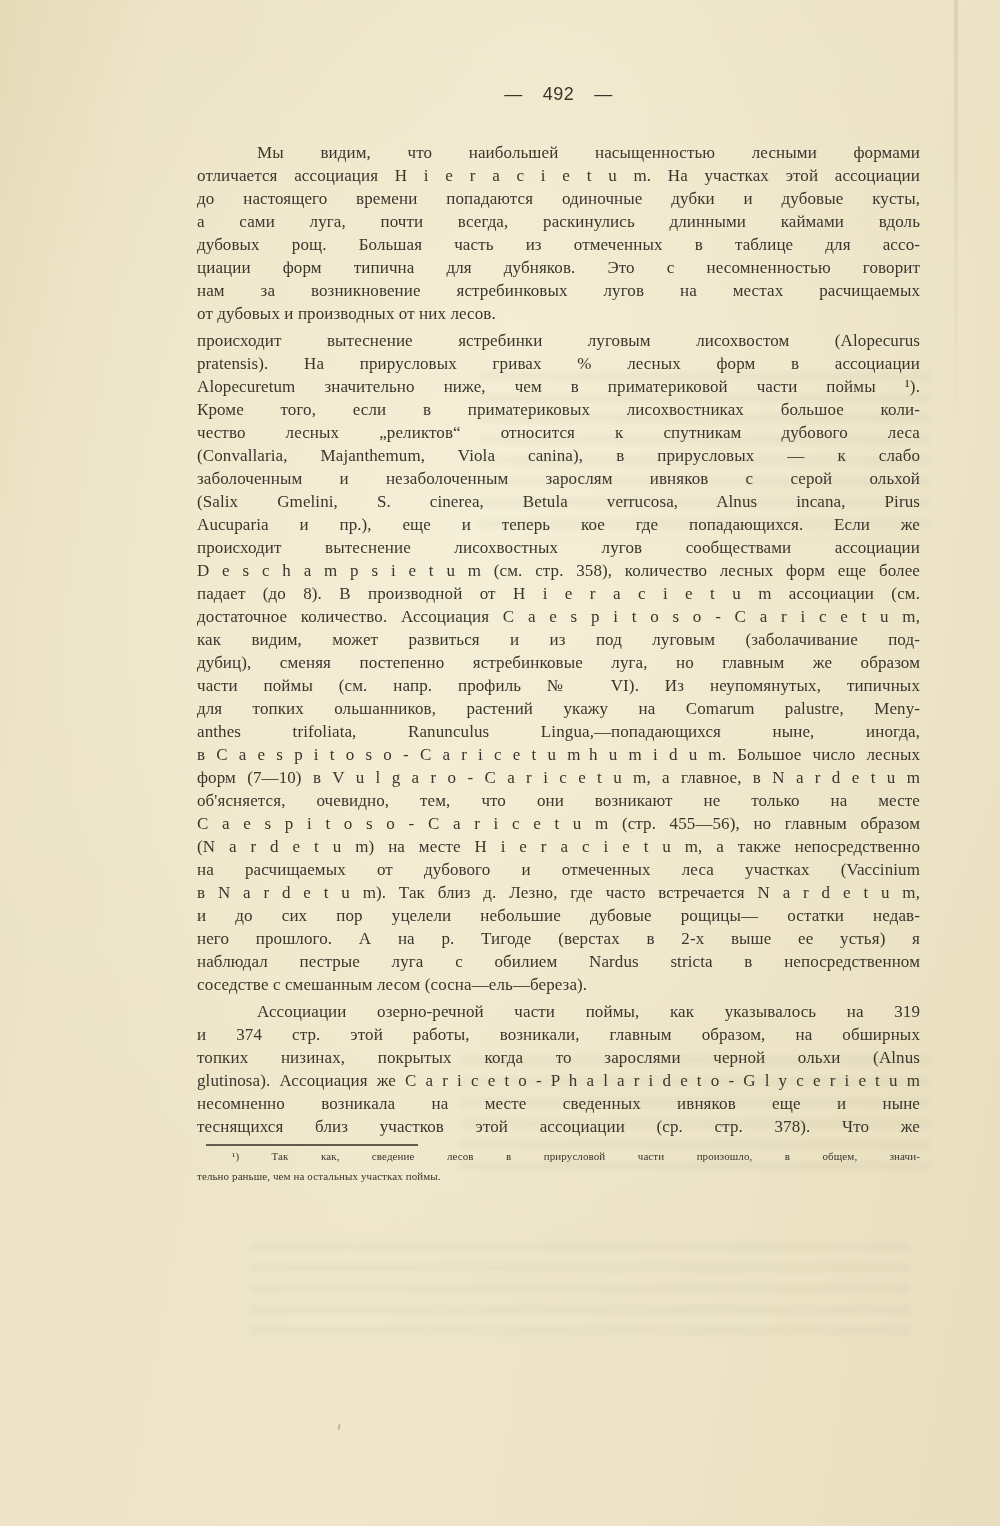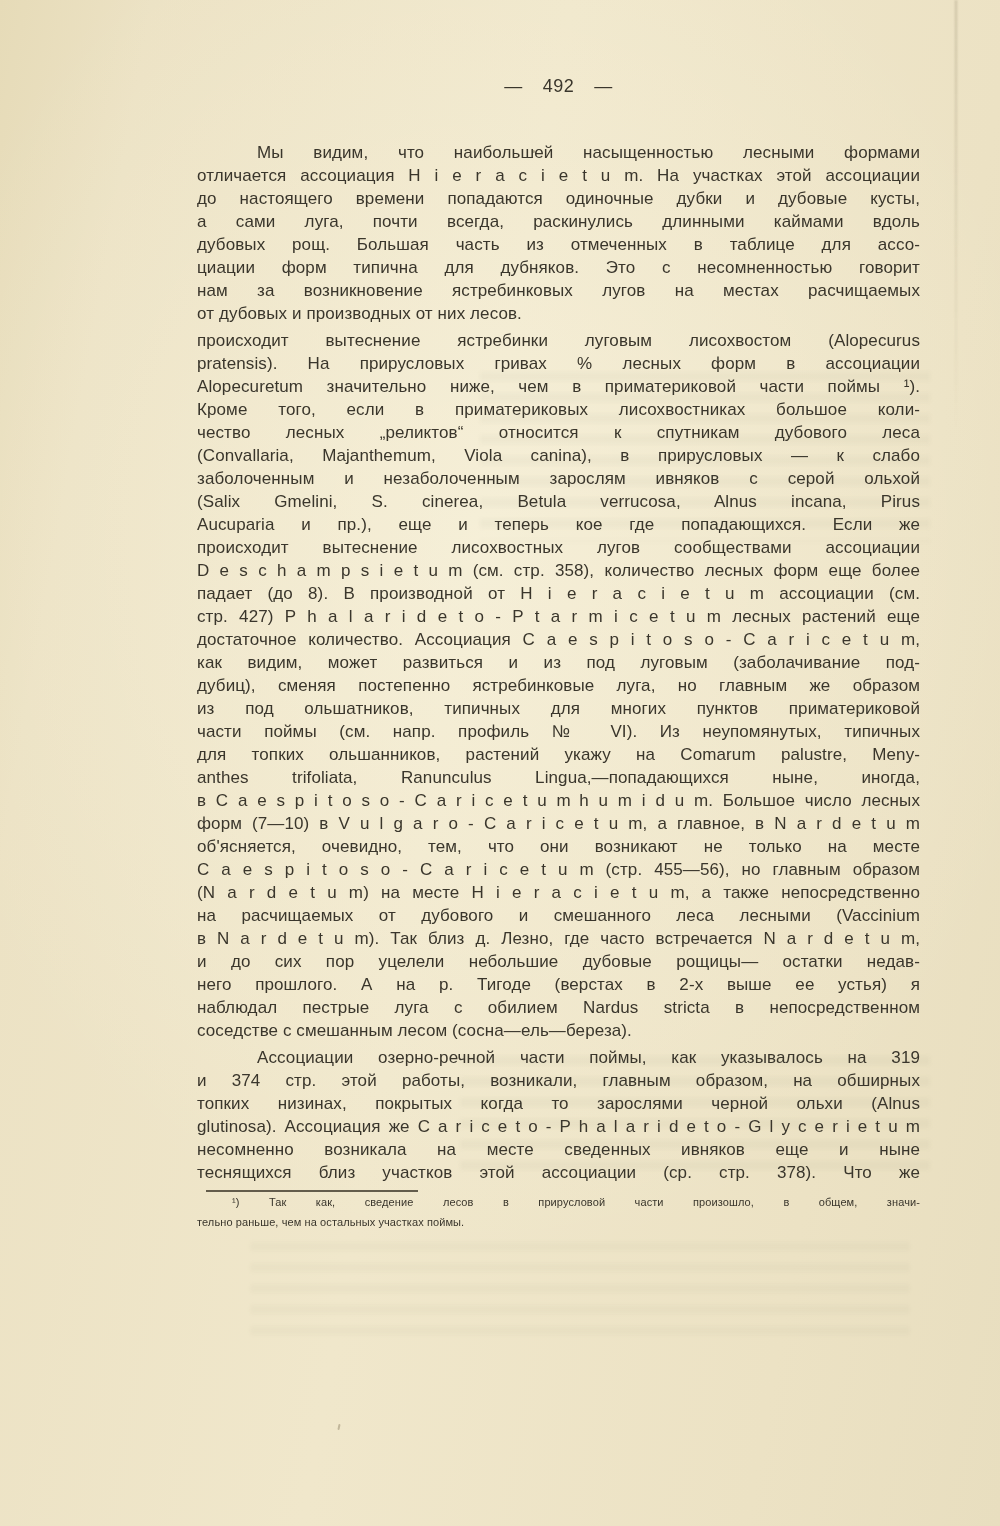--- a/index.html
+++ b/index.html
@@ -10,32 +10,33 @@
   html,body{margin:0;padding:0;}
   body{
     width:1000px;height:1526px;position:relative;overflow:hidden;
     background:
       radial-gradient(ellipse 820px 1000px at 48% 36%, rgba(255,252,236,0.38), rgba(255,252,236,0) 72%),
       linear-gradient(100deg,#e6dbb8 0%,#ece2c4 12%,#f0e7cb 45%,#ece2c4 80%,#e8debf 100%);
     font-family:"Liberation Sans","DejaVu Sans",sans-serif;
     color:var(--ink);
   }
   .running-head{
-    position:absolute;top:76px;left:197px;width:723px;
+    position:absolute;top:84px;left:197px;width:723px;
     text-align:center;font-size:18px;letter-spacing:.5px;
   }
   .running-head .pn{display:inline-block;margin:0 20px;}
   .text-block{
     position:absolute;left:197px;top:141px;width:723px;
     font-size:17px;line-height:23px;letter-spacing:.1px;
   }
   .paragraph + .paragraph{margin-top:4px;}
   .line{
     text-align:justify;
     text-align-last:justify;
+    font-family:Liberation Serif, serif;
     -moz-text-align-last:justify;
   }
   .line.last{text-align-last:left;-moz-text-align-last:left;}
   .line.first{text-indent:60px;}
   .footnote-rule{
     margin:6px 0 0 9px;width:212px;height:0;
     border-top:2px solid rgba(64,58,44,.8);
   }
   .footnote{font-size:11px;line-height:20px;}
   .footnote .line.first{text-indent:35px;}
@@ -91,34 +92,32 @@
         <div class="line">Alopecuretum значительно ниже, чем в приматериковой части поймы ¹).</div>
         <div class="line">Кроме того, если в приматериковых лисохвостниках большое коли-</div>
         <div class="line">чество лесных „реликтов“ относится к спутникам дубового леса</div>
         <div class="line">(Convallaria, Majanthemum, Viola canina), в прирусловых — к слабо</div>
         <div class="line">заболоченным и незаболоченным зарослям ивняков с серой ольхой</div>
         <div class="line">(Salix Gmelini, S. cinerea, Betula verrucosa, Alnus incana, Pirus</div>
         <div class="line">Aucuparia и пр.), еще и теперь кое где попадающихся. Если же</div>
         <div class="line">происходит вытеснение лисохвостных лугов сообществами ассоциации</div>
         <div class="line">D e s c h a m p s i e t u m (см. стр. 358), количество лесных форм еще более</div>
         <div class="line">падает (до 8). В производной от H i e r a c i e t u m ассоциации (см.</div>
-        <div class="line">стр. 427) P h a l a r i d e t o - P t a r m i c e t u m лесных растений еще</div>
         <div class="line">достаточное количество. Ассоциация C a e s p i t o s o - C a r i c e t u m,</div>
         <div class="line">как видим, может развиться и из под луговым (заболачивание под-</div>
         <div class="line">дубиц), сменяя постепенно ястребинковые луга, но главным же образом</div>
-        <div class="line">из под ольшатников, типичных для многих пунктов приматериковой</div>
         <div class="line">части поймы (см. напр. профиль № VI). Из неупомянутых, типичных</div>
         <div class="line">для топких ольшанников, растений укажу на Comarum palustre, Meny-</div>
         <div class="line">anthes trifoliata, Ranunculus Lingua,—попадающихся ныне, иногда,</div>
         <div class="line">в C a e s p i t o s o - C a r i c e t u m h u m i d u m. Большое число лесных</div>
         <div class="line">форм (7—10) в V u l g a r o - C a r i c e t u m, а главное, в N a r d e t u m</div>
         <div class="line">об'ясняется, очевидно, тем, что они возникают не только на месте</div>
         <div class="line">C a e s p i t o s o - C a r i c e t u m (стр. 455—56), но главным образом</div>
         <div class="line">(N a r d e t u m) на месте H i e r a c i e t u m, а также непосредственно</div>
-        <div class="line">на расчищаемых от дубового и смешанного леса лесными (Vaccinium</div>
+        <div class="line">на расчищаемых от дубового и отмеченных леса участках (Vaccinium</div>
         <div class="line">в N a r d e t u m). Так близ д. Лезно, где часто встречается N a r d e t u m,</div>
         <div class="line">и до сих пор уцелели небольшие дубовые рощицы— остатки недав-</div>
         <div class="line">него прошлого. А на р. Тигоде (верстах в 2-х выше ее устья) я</div>
         <div class="line">наблюдал пестрые луга с обилием Nardus stricta в непосредственном</div>
         <div class="line last">соседстве с смешанным лесом (сосна—ель—береза).</div>
       </div>
       <div class="paragraph">
         <div class="line first">Ассоциации озерно-речной части поймы, как указывалось на 319</div>
         <div class="line">и 374 стр. этой работы, возникали, главным образом, на обширных</div>
         <div class="line">топких низинах, покрытых когда то зарослями черной ольхи (Alnus</div>

